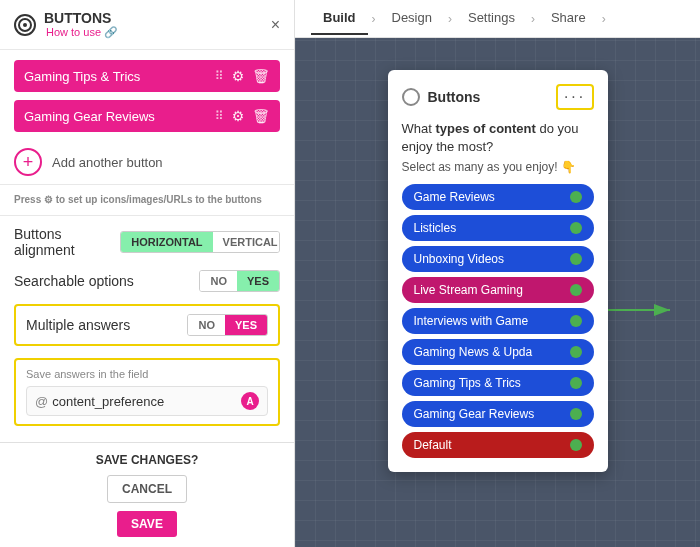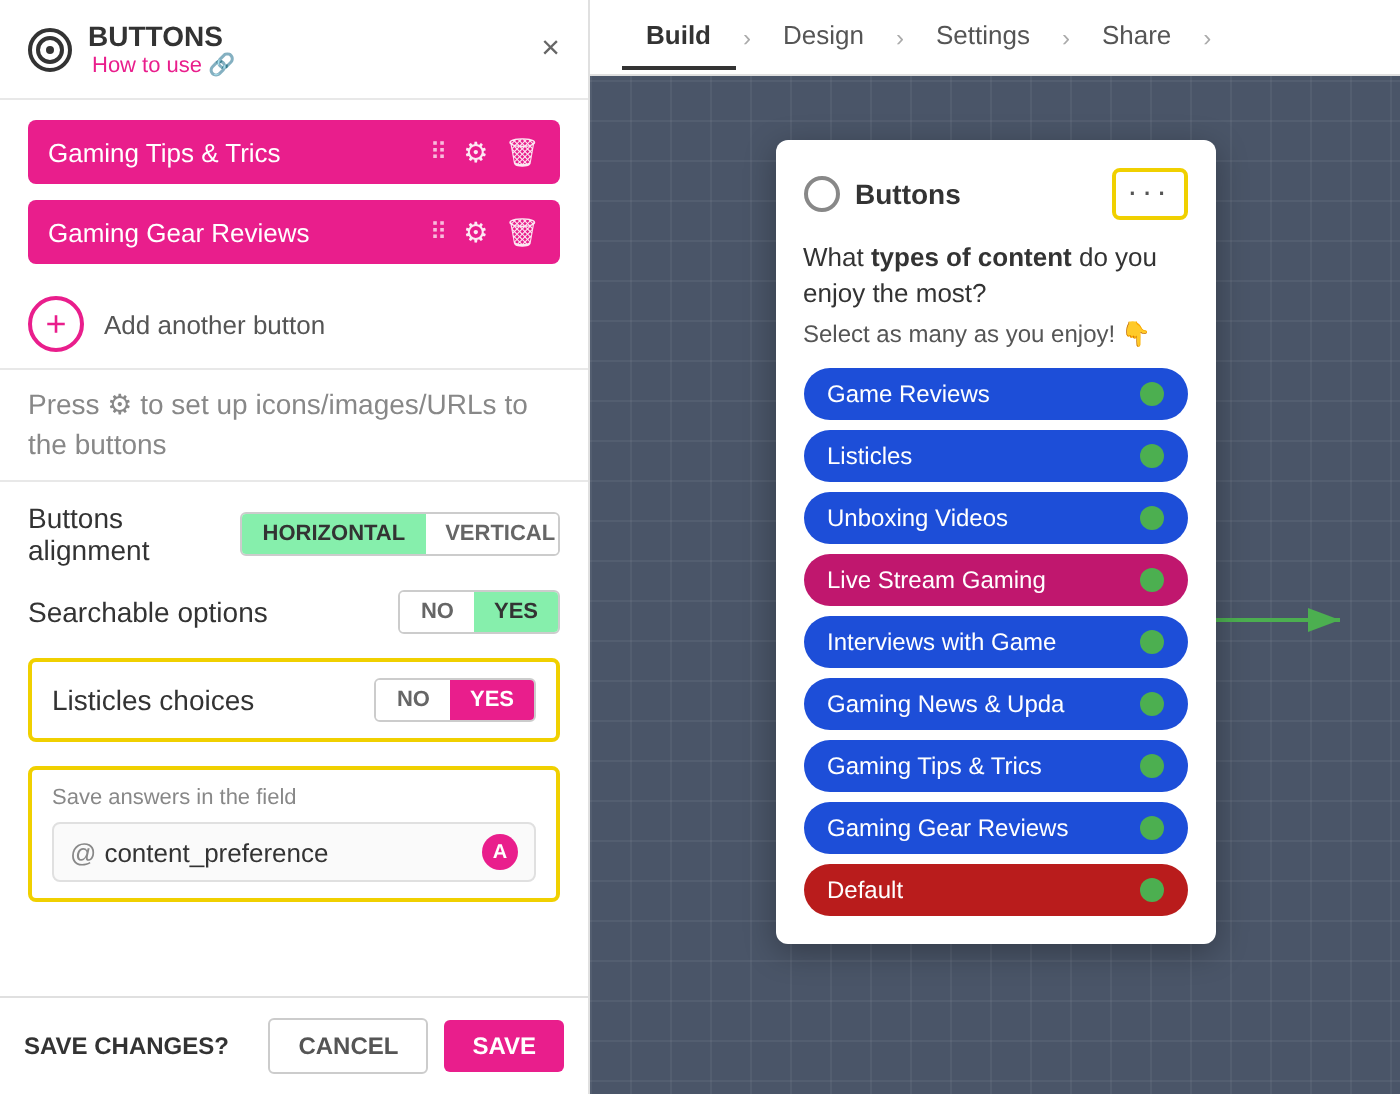--- a/index.html
+++ b/index.html
@@ -103,24 +103,25 @@
       color: #e91e8c;
       font-size: 18px;
       display: flex; align-items: center; justify-content: center;
       cursor: pointer;
       line-height: 1;
     }
     .add-label { color: #555; font-size: 13px; }
 
     .press-note {
       padding: 8px 14px;
-      font-size: 14px;
+      font-size: 10px;
       color: #888;
       border-bottom: 1px solid #e8e8e8;
       line-height: 1.4;
+      font-weight: bold;
     }
 
     .settings-section {
       padding: 10px 14px;
       flex: 1;
     }
 
     .setting-row {
       display: flex;
       align-items: center;
@@ -200,20 +201,21 @@
       font-size: 10px; font-weight: 700;
     }
 
     .bottom-bar {
       padding: 10px 12px;
       border-top: 1px solid #e0e0e0;
       display: flex;
       align-items: center;
       gap: 8px;
       background: #fff;
+      flex-direction: column;
     }
     .save-question {
       font-size: 12px;
       font-weight: 700;
       color: #333;
       flex: 1;
     }
     .cancel-btn {
       padding: 6px 14px;
       background: #fff;
@@ -431,21 +433,21 @@
     <div class="setting-row">
       <span class="setting-label">Searchable options</span>
       <div class="toggle-group">
         <button class="toggle-btn">NO</button>
         <button class="toggle-btn active">YES</button>
       </div>
     </div>
 
     <div class="highlighted-box">
       <div class="setting-row" style="margin-bottom:0">
-        <span class="setting-label">Listicles choices</span>
+        <span class="setting-label">Multiple answers</span>
         <div class="toggle-group">
           <button class="toggle-btn">NO</button>
           <button class="toggle-btn active-pink">YES</button>
         </div>
       </div>
     </div>
 
     <div class="field-box">
       <div class="field-box-label">Save answers in the field</div>
       <div class="field-input-row">

